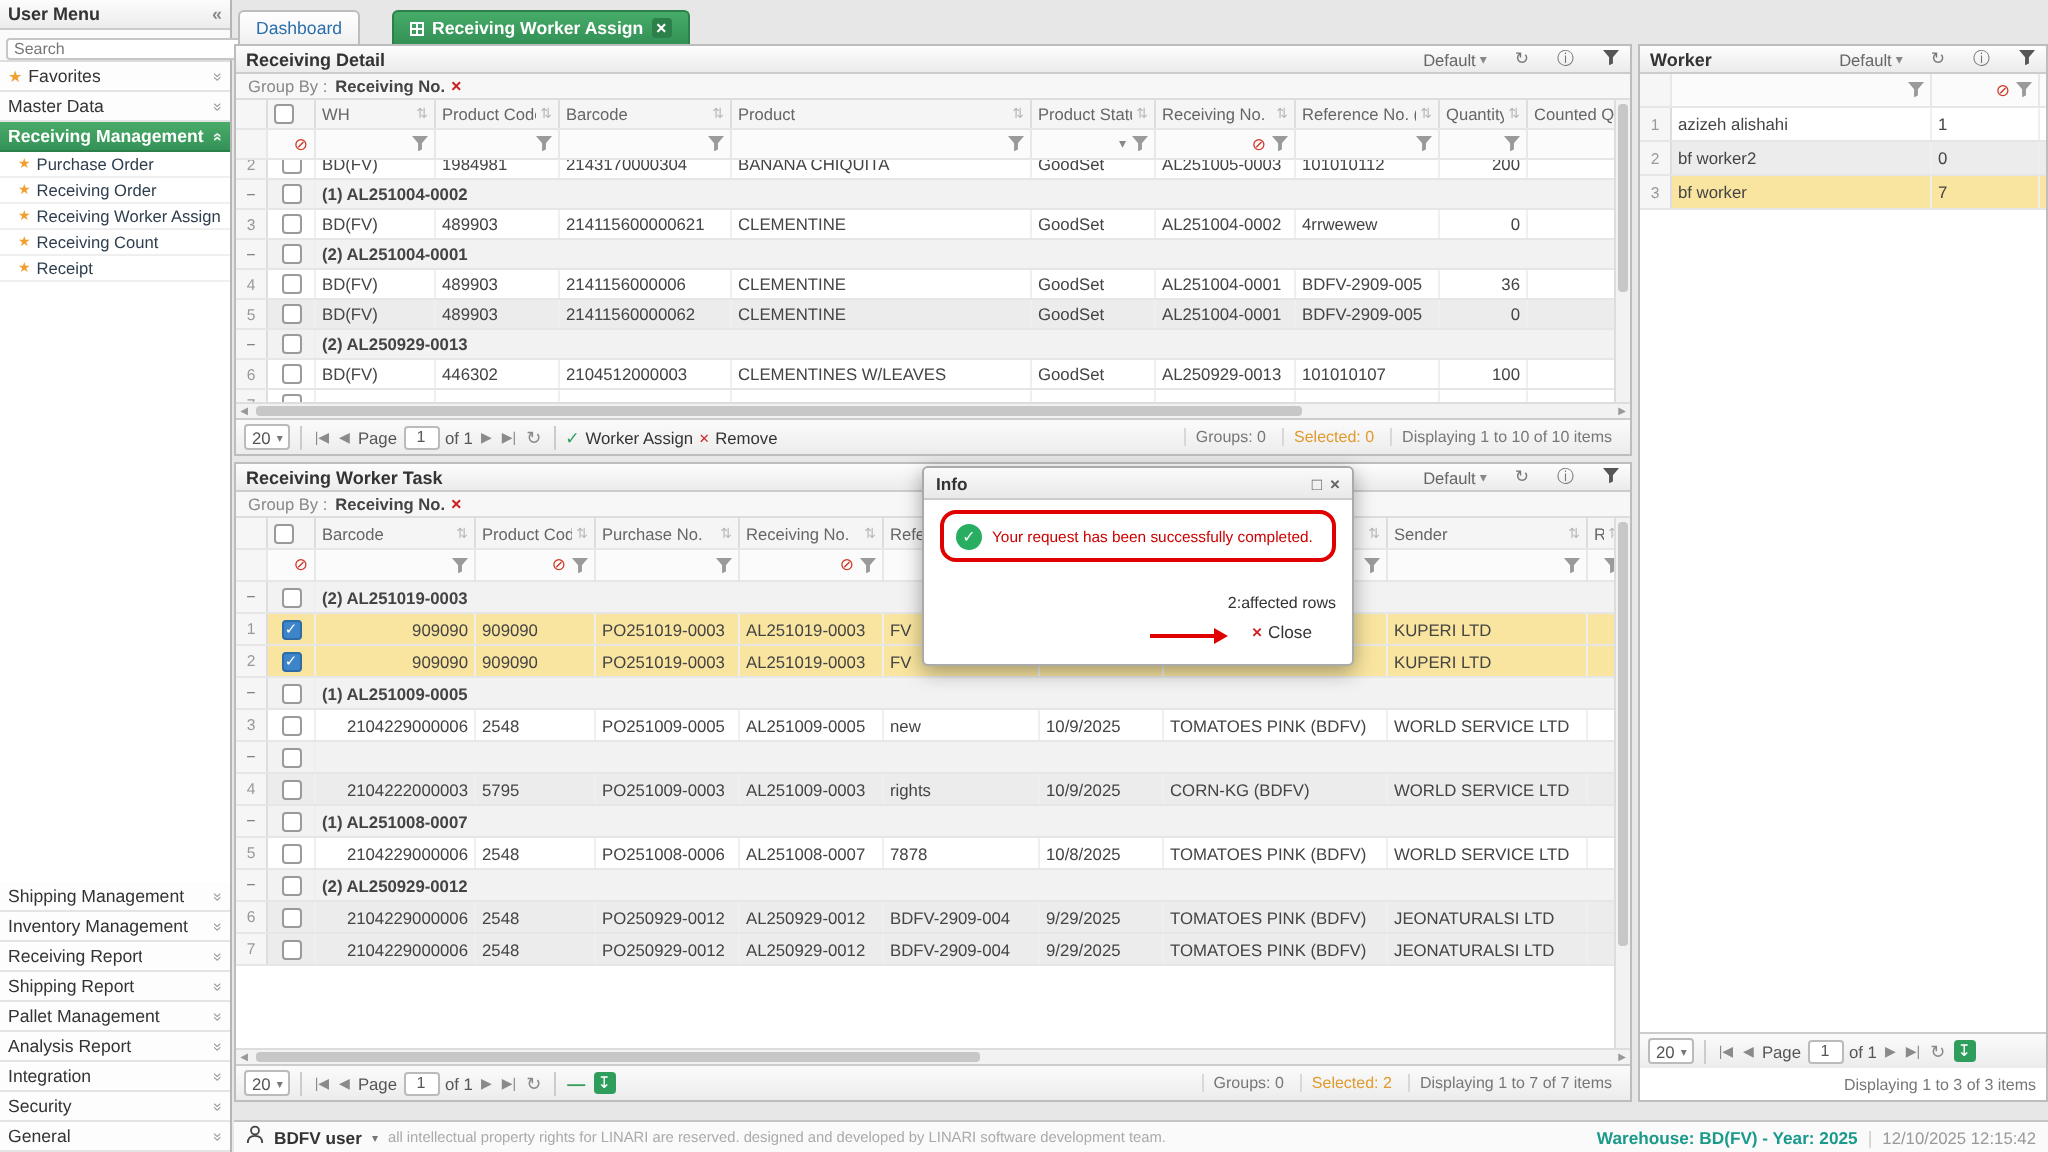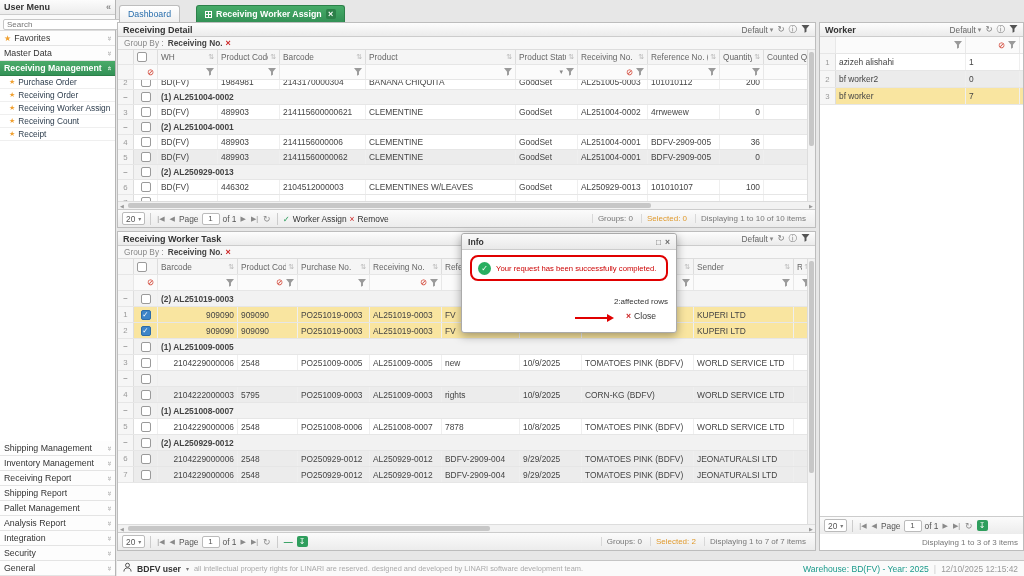--- a/index.html
+++ b/index.html
@@ -27,21 +27,21 @@
 .tab{height:17px;display:flex;align-items:center;gap:4px;padding:0 8px;border:1px solid #bdbdbd;border-bottom:none;border-radius:3px 3px 0 0;background:linear-gradient(#ffffff,#f0f0f0);font-size:8.8px}
 .tab .tab-label{color:#2a6fad}
 .tab.active{background:linear-gradient(#46ab68,#339156);border-color:#2c8049}
 .tab.active .tab-label{color:#fff;font-weight:bold}
 .tab-grid-ic{width:7px;height:7px;border:1px solid #fff;background:linear-gradient(#fff,#fff) center/1px 100% no-repeat,linear-gradient(#fff,#fff) center/100% 1px no-repeat}
 .tab-x{color:#fff;font-weight:bold;font-size:9px;background:#2c8049;border-radius:2px;width:10px;height:10px;display:inline-flex;align-items:center;justify-content:center}
 
 .panel{position:absolute;left:0;right:0;background:#fff;border:1px solid #bdbdbd;display:flex;flex-direction:column;overflow:hidden}
 #panel-rd{top:22px;height:206px}
 #panel-wt{top:231px;height:320px}
-.phead{height:14px;flex:none;display:flex;align-items:center;gap:4px;padding:0 5px;background:linear-gradient(#fdfdfd,#ebebeb);border-bottom:1px solid #ccc}
+.phead{height:14px;flex:none;display:flex;align-items:center;gap:14px;padding:0 5px;background:linear-gradient(#fdfdfd,#ebebeb);border-bottom:1px solid #ccc}
 .ptitle{font-weight:bold;font-size:9px;color:#333;white-space:nowrap}
 .preset{display:flex;align-items:center;gap:2px;color:#666;font-size:8.3px}
 .preset .car{font-size:7px;color:#888}
 .hic{color:#777;font-size:8.5px;line-height:1}
 .groupby{height:13px;flex:none;display:flex;align-items:center;gap:4px;padding:0 6px;background:#f7f7f7;border-bottom:1px solid #ddd;font-size:8.3px;color:#888}
 .gb-chip{display:flex;align-items:center;gap:3px;font-weight:bold;color:#444}
 .gb-x{color:#cc2222;font-weight:bold;font-size:9px}
 
 .grid{flex:1;display:flex;flex-direction:column;overflow:hidden;position:relative}
 .g-row{display:flex;align-items:stretch;border-bottom:1px solid #e6e6e6;background:#fff;height:15px;flex:none}
@@ -92,21 +92,21 @@
 .sum.sel{color:#e09a2d}
 
 .workerpanel{position:absolute;left:819px;top:22px;width:205px;height:529px;background:#fff;border:1px solid #bdbdbd;display:flex;flex-direction:column;overflow:hidden}
 #wk-grid{flex:none}
 .wk-display{height:16px;display:flex;align-items:center;justify-content:flex-end;padding:0 5px;font-size:8px;color:#777}
 
 .statusbar{position:absolute;left:117px;right:0;top:560px;height:16px;background:#fafafa;border-top:1px solid #c5c5c5;display:flex;align-items:center;gap:5px;padding:0 6px}
 .sb-user{font-weight:bold;font-size:8.6px;color:#333}
 .ucar{font-size:6px;color:#777}
 .copyright{font-size:7.4px;color:#aaa;white-space:nowrap;overflow:hidden}
-.wh{color:#1a9a8b;font-weight:normal;font-size:8.6px;white-space:nowrap}
+.wh{color:#1a9a8b;font-weight:bold;font-size:8.6px;white-space:nowrap}
 .sdiv{color:#ccc}
 .datetime{color:#999;font-size:8.4px;white-space:nowrap}
 
 .modal{position:absolute;left:461px;top:233px;width:216px;height:100px;background:#fff;border:1px solid #aaa;border-radius:3px;box-shadow:0 3px 10px rgba(0,0,0,.35);z-index:50;display:flex;flex-direction:column}
 .m-title{height:16px;flex:none;display:flex;align-items:center;padding:0 6px;background:linear-gradient(#fafafa,#e9e9e9);border-bottom:1px solid #ccc;border-radius:3px 3px 0 0;font-weight:bold;font-size:8.6px;color:#333}
 .m-ics{margin-left:auto;display:flex;gap:4px;color:#666;font-size:8.5px}
 .m-body{padding:0 8px}
 .m-msgbox{margin-top:5px;height:26px;border:2px solid #e00000;border-radius:8px;display:flex;align-items:center;gap:5px;padding:0 6px}
 .m-check{width:13px;height:13px;border-radius:50%;background:#27ae60;color:#fff;font-size:8px;display:inline-flex;align-items:center;justify-content:center;flex:none}
 .m-msg{color:#cc0000;font-size:7.7px;white-space:nowrap;overflow:hidden}

